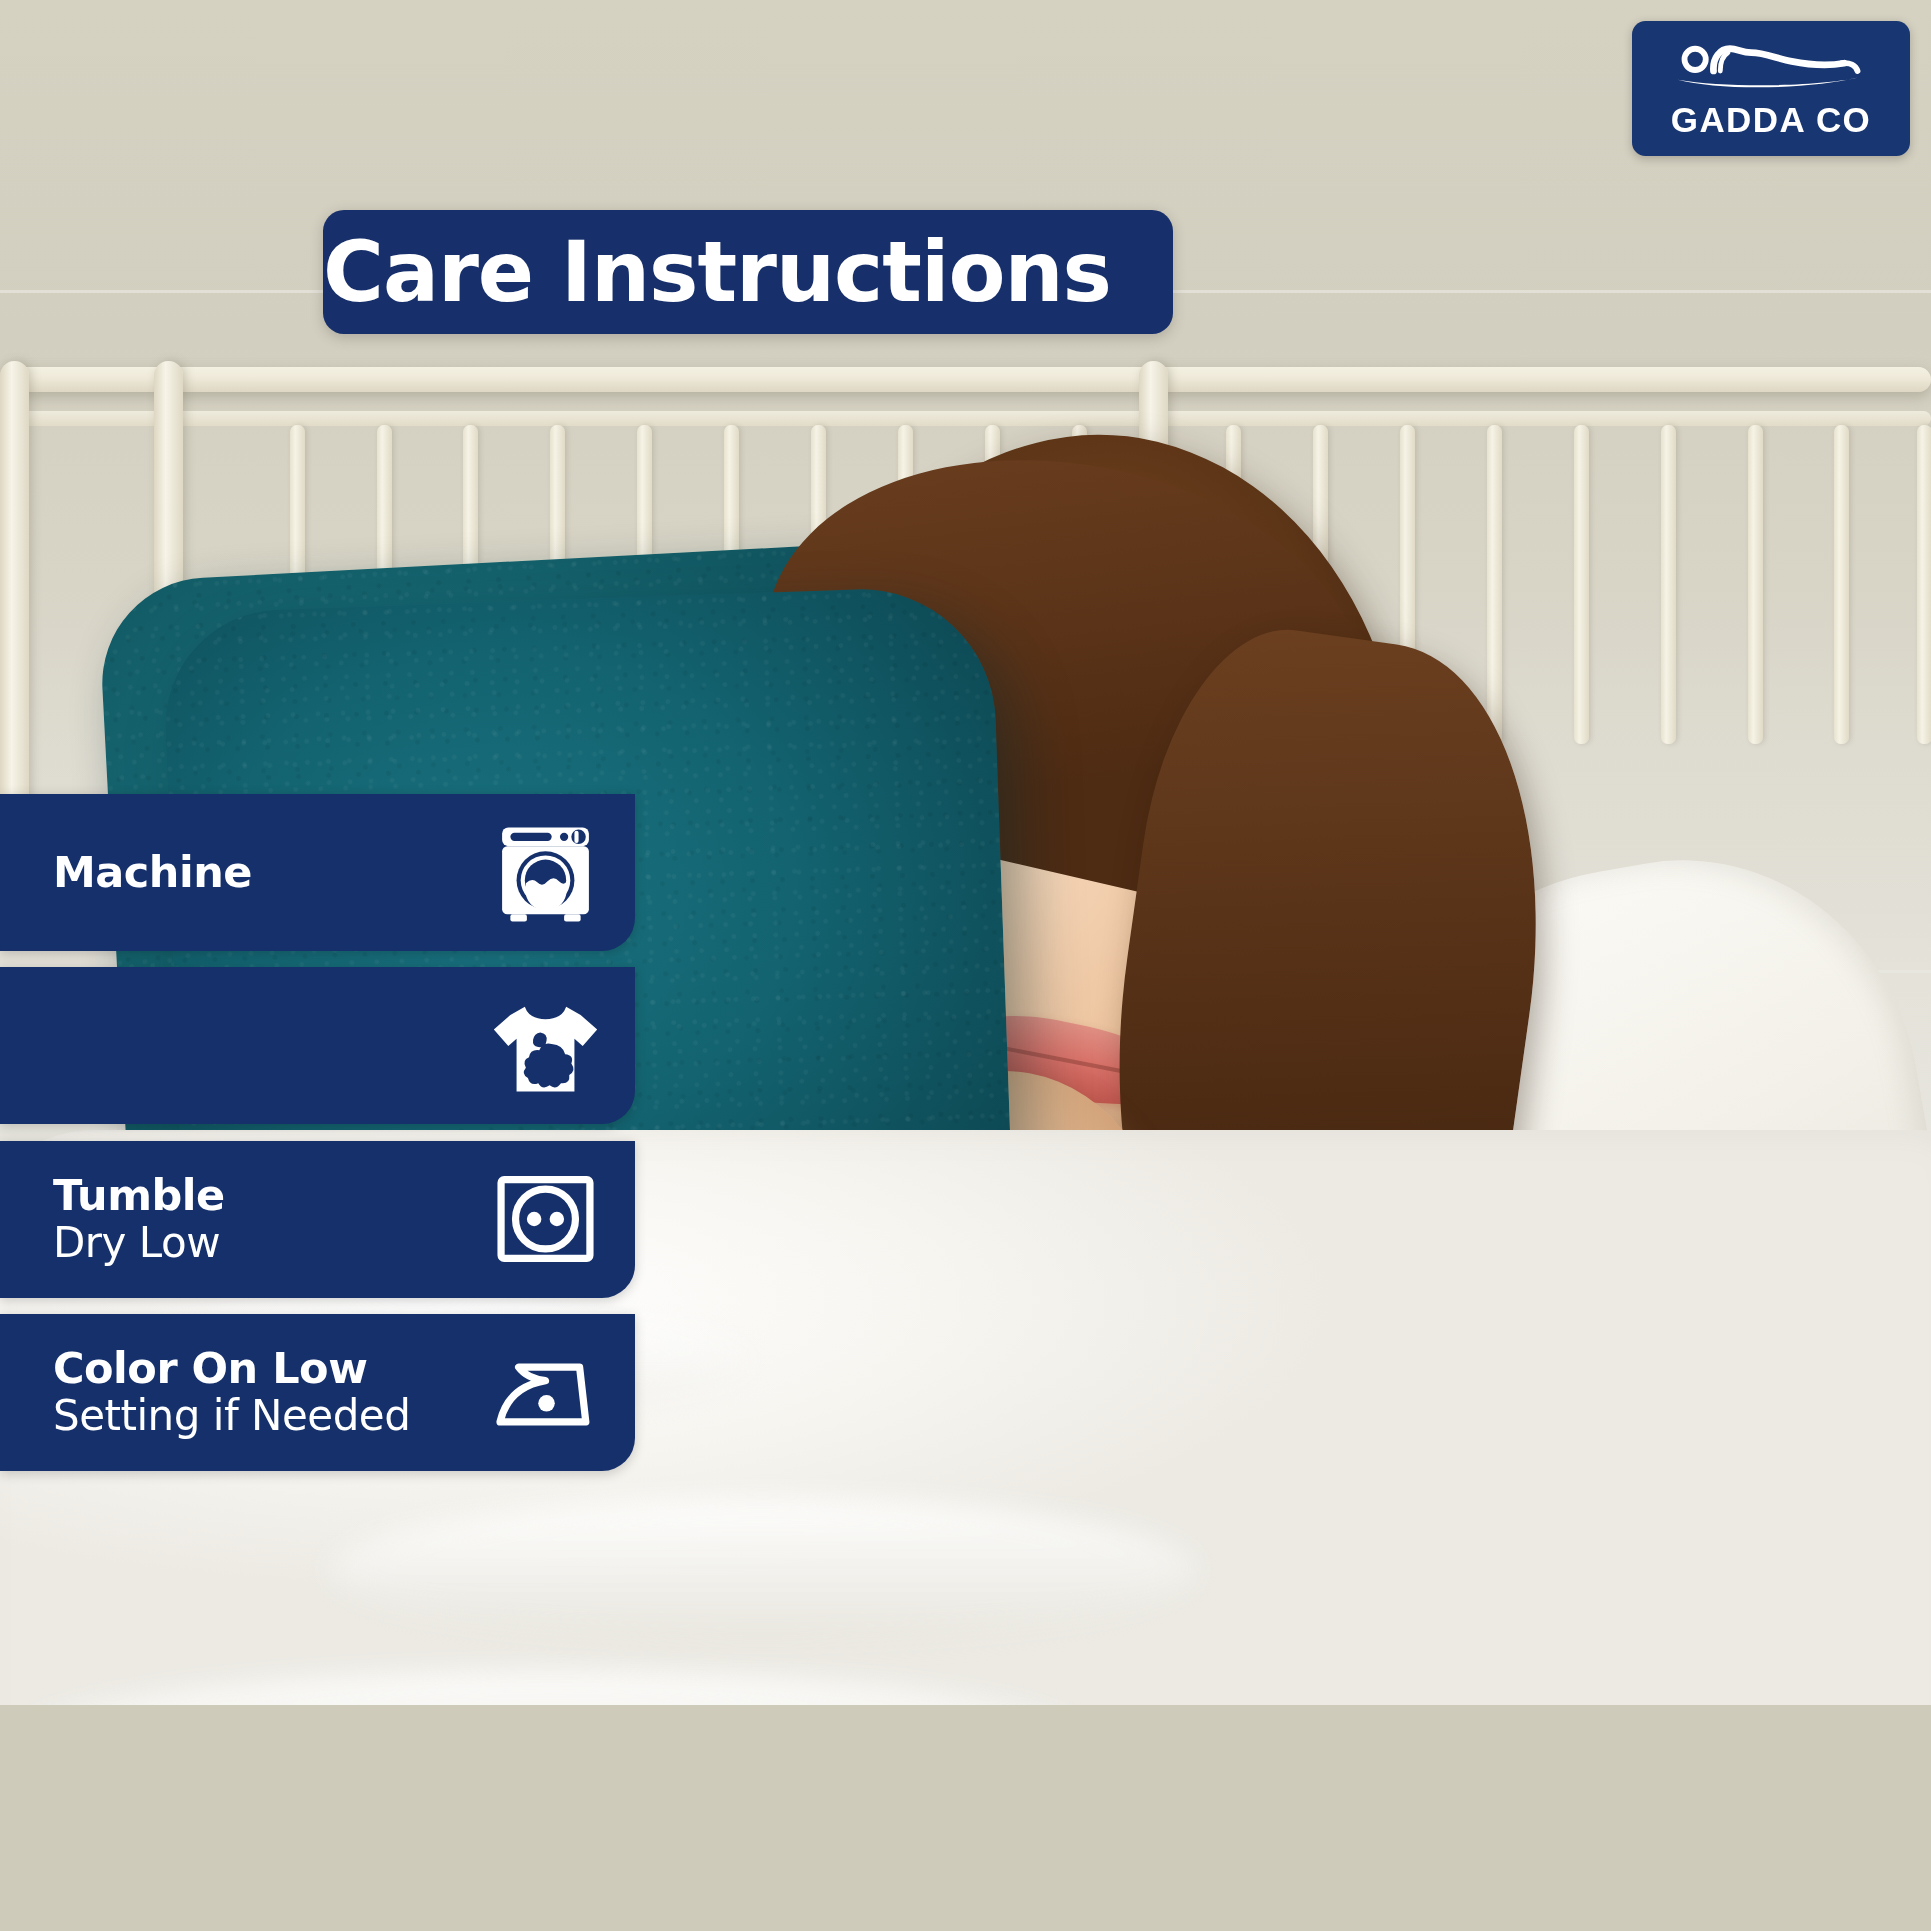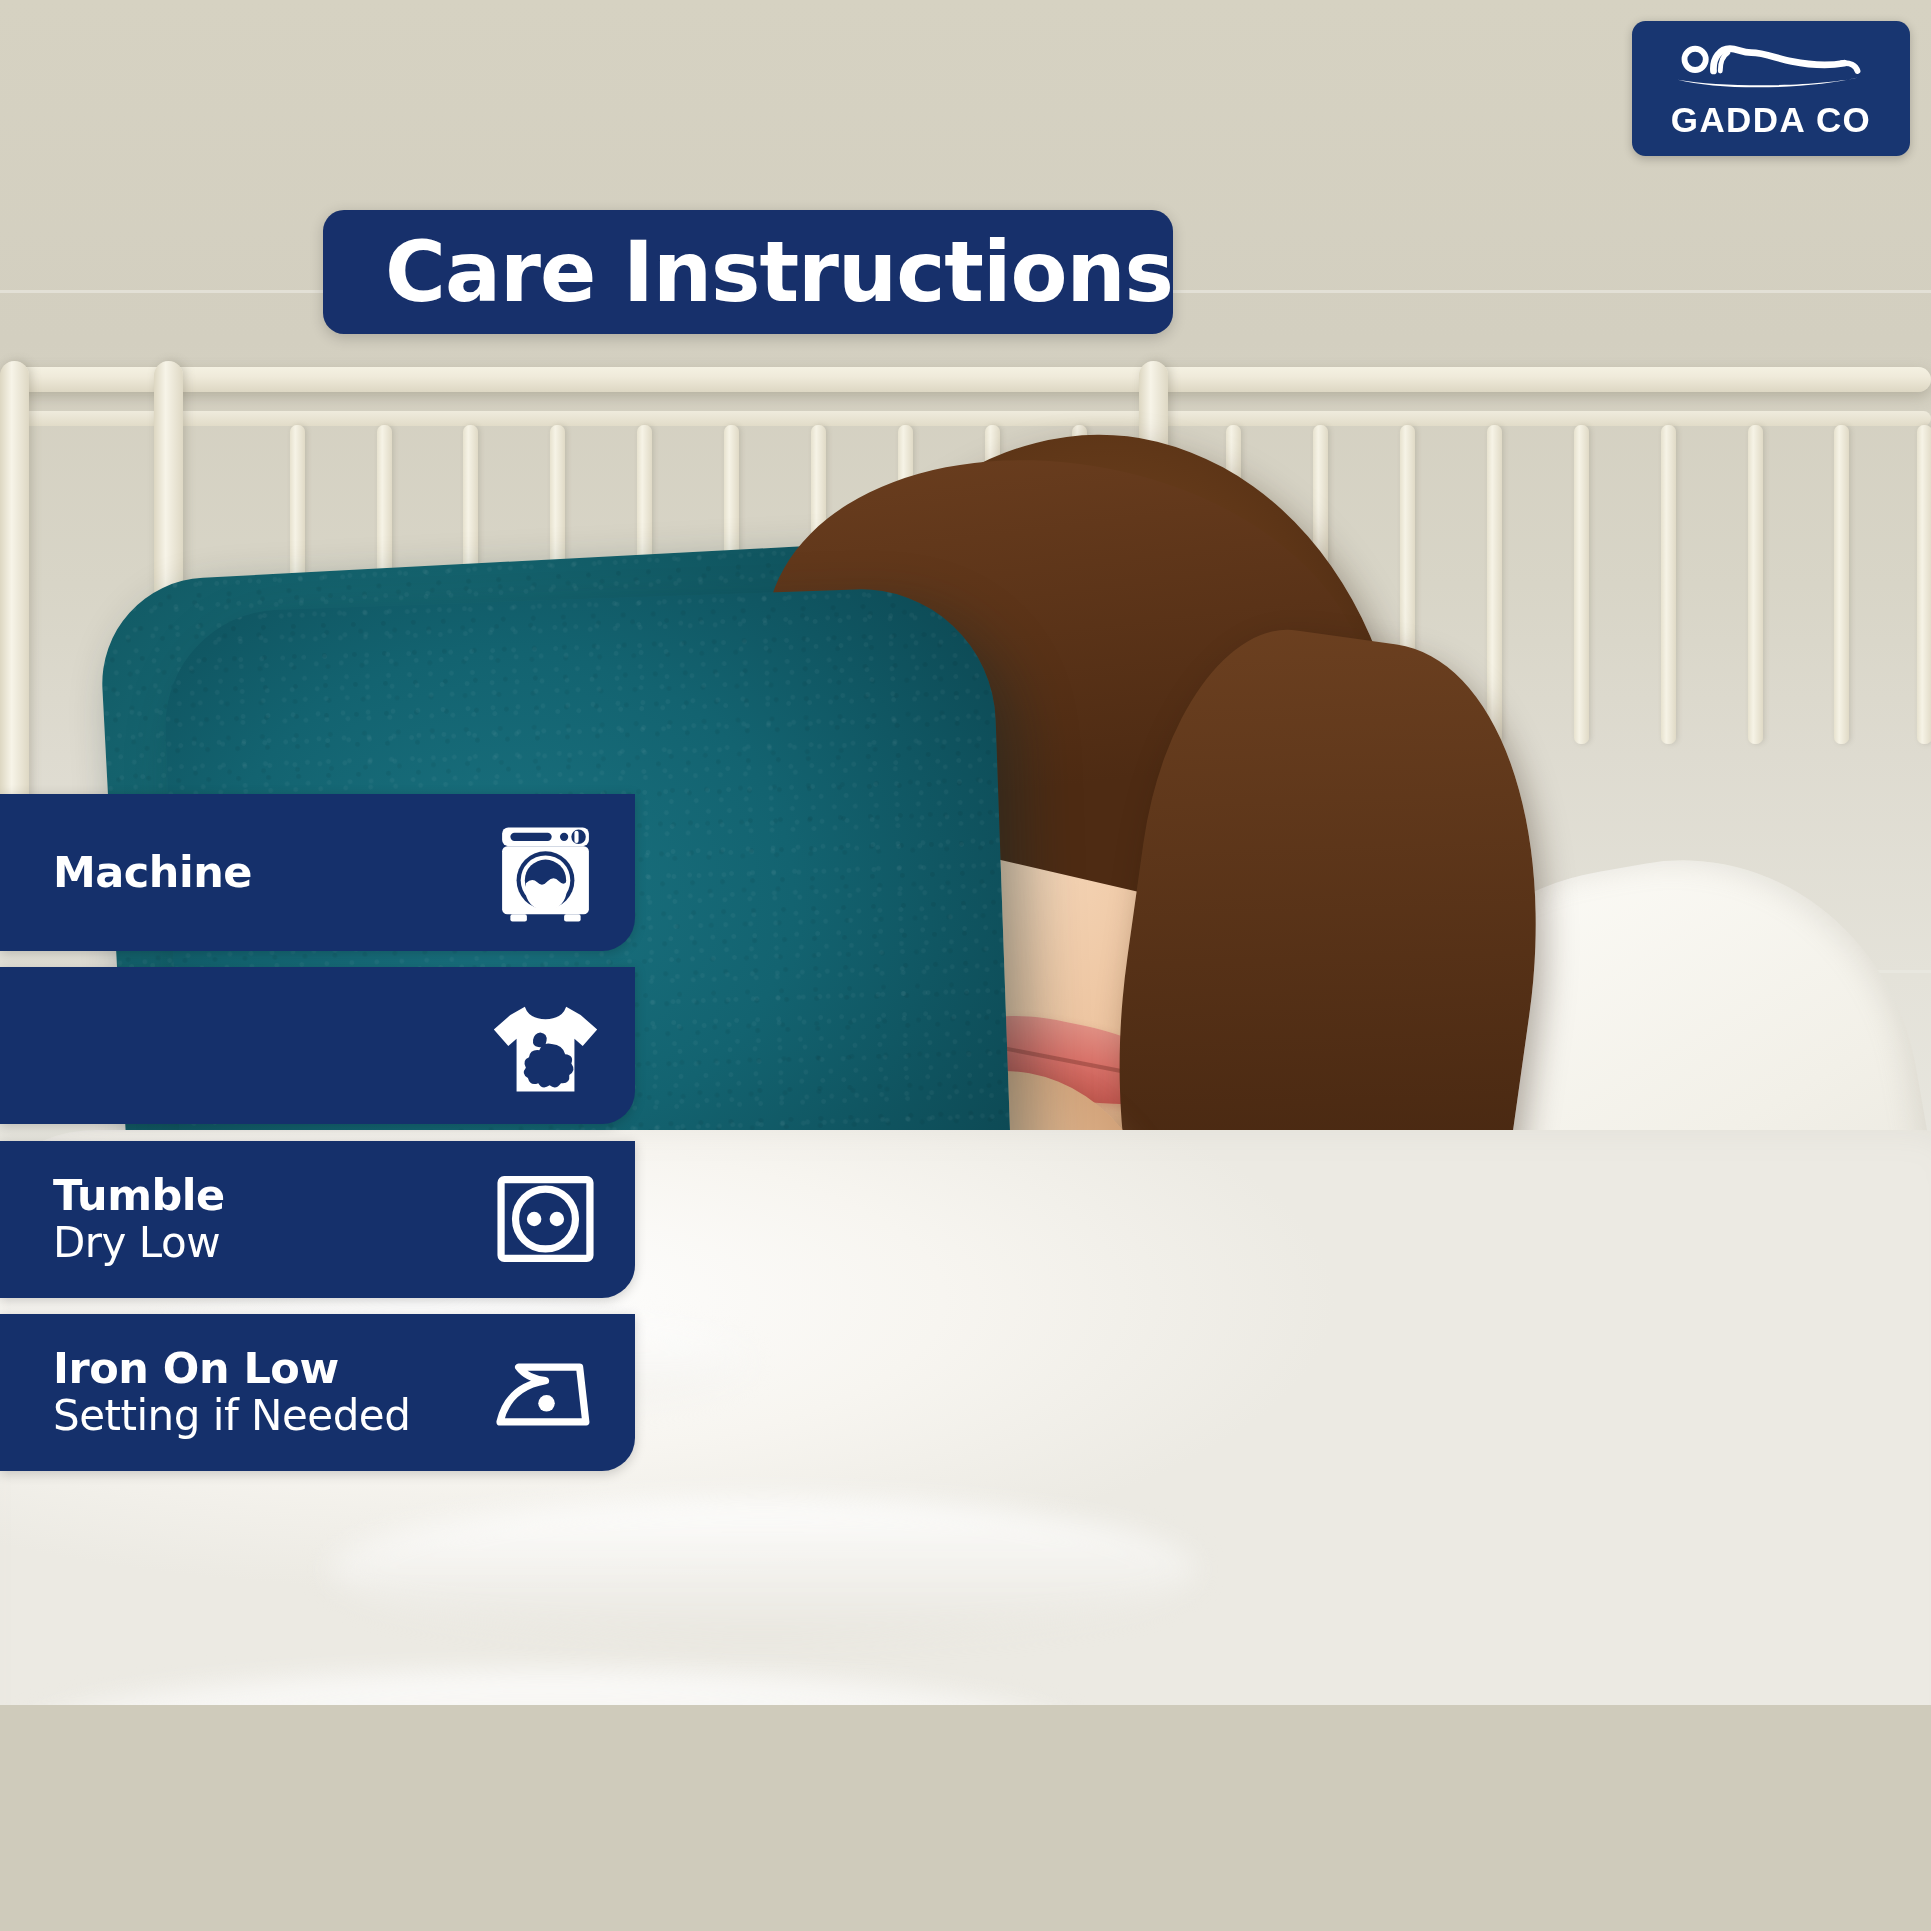--- a/index.html
+++ b/index.html
@@ -231,21 +231,21 @@
     letter-spacing: 1.4px; line-height: 1;
     font-family: "Liberation Sans", sans-serif;
   }
 
   
   .title-banner {
     position: absolute; left: 323px; top: 210px;
     width: 850px; height: 124px;
     background: #17306b;
     border-radius: 21px;
-    display: flex; align-items: center; justify-content: flex-end;
+    display: flex; align-items: center; justify-content: flex-start;
     box-shadow: 0 3.9px 13.5px rgba(0,0,0,.18);
   }
   .title-text {
     color: #ffffff;
     font-size: 83px;
     font-weight: bold;
     letter-spacing: -1px;
     line-height: 1;
     font-family: "DejaVu Sans", sans-serif;
   }
@@ -436,21 +436,21 @@
           <rect x="17" y="22" width="86" height="76" rx="3" fill="none" stroke="#ffffff" stroke-width="7"></rect>
           <circle cx="60" cy="60" r="29" fill="none" stroke="#ffffff" stroke-width="7"></circle>
           <circle cx="49" cy="60" r="7" fill="#ffffff"></circle>
           <circle cx="71" cy="60" r="7" fill="#ffffff"></circle>
         </svg>
       </div>
     </div>
 
     <div class="care-card wide-text">
       <div class="card-text">
-        <div class="card-line1">Iron On Low</div>
+        <div class="card-line1">Color On Low</div>
         <div class="card-line2">Setting if Needed</div>
       </div>
       <div class="card-icon">
         <svg viewBox="0 0 120 120">
           <path d="M34 35 L93 35 L99 88 L16 88 q8 -34 44 -40 q-18 -2 -26 -13 z" fill="none" stroke="#ffffff" stroke-width="7" stroke-linejoin="round" stroke-linecap="round"></path>
           <circle cx="61" cy="70" r="8" fill="#ffffff"></circle>
         </svg>
       </div>
     </div>
 

